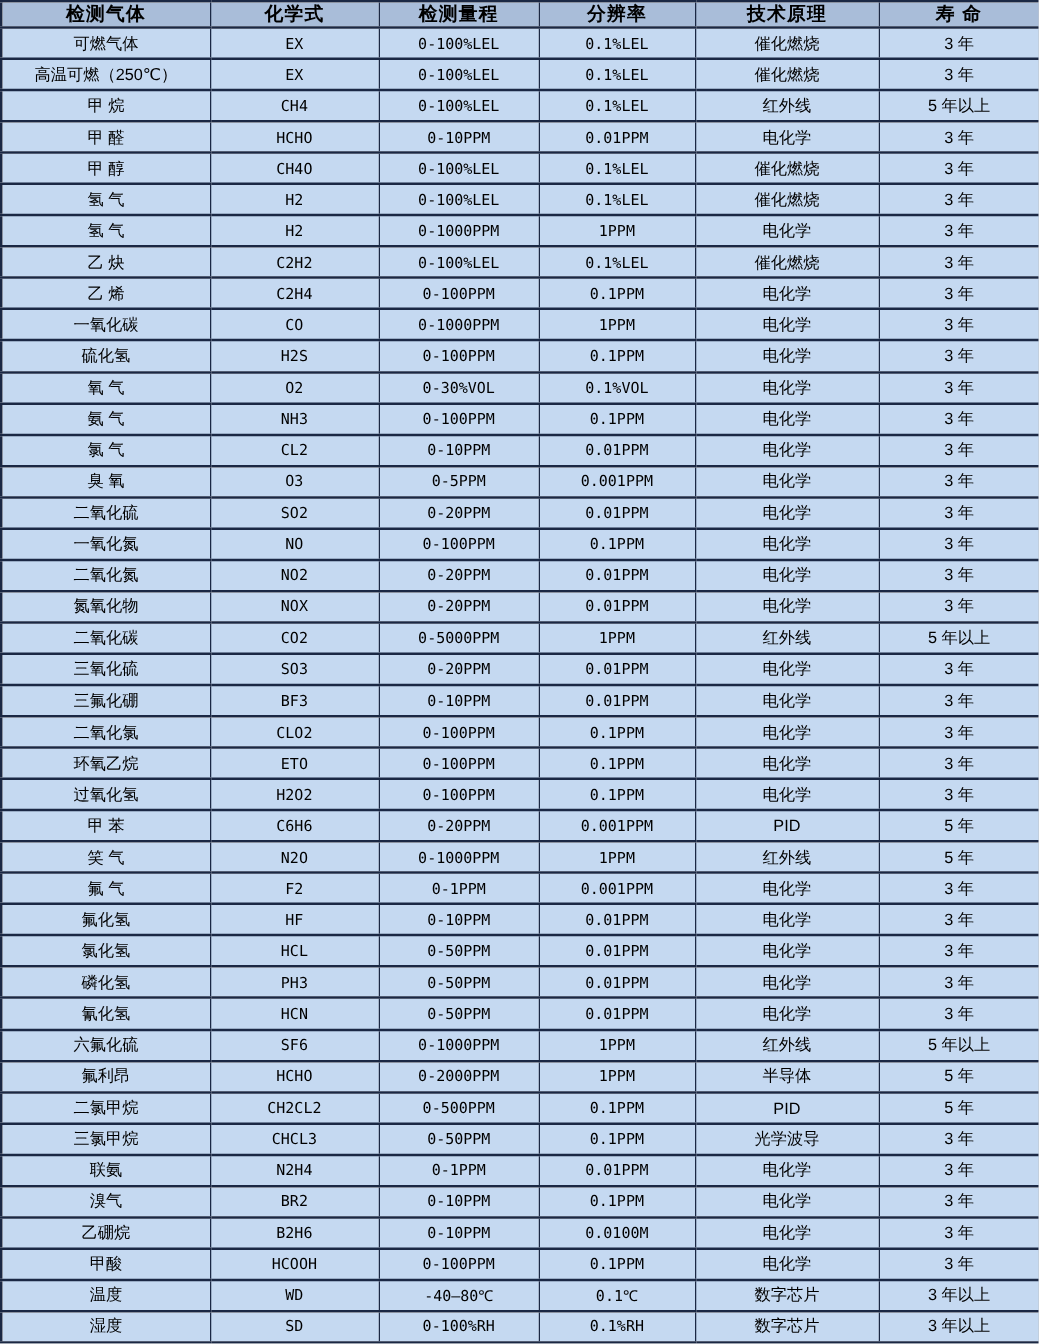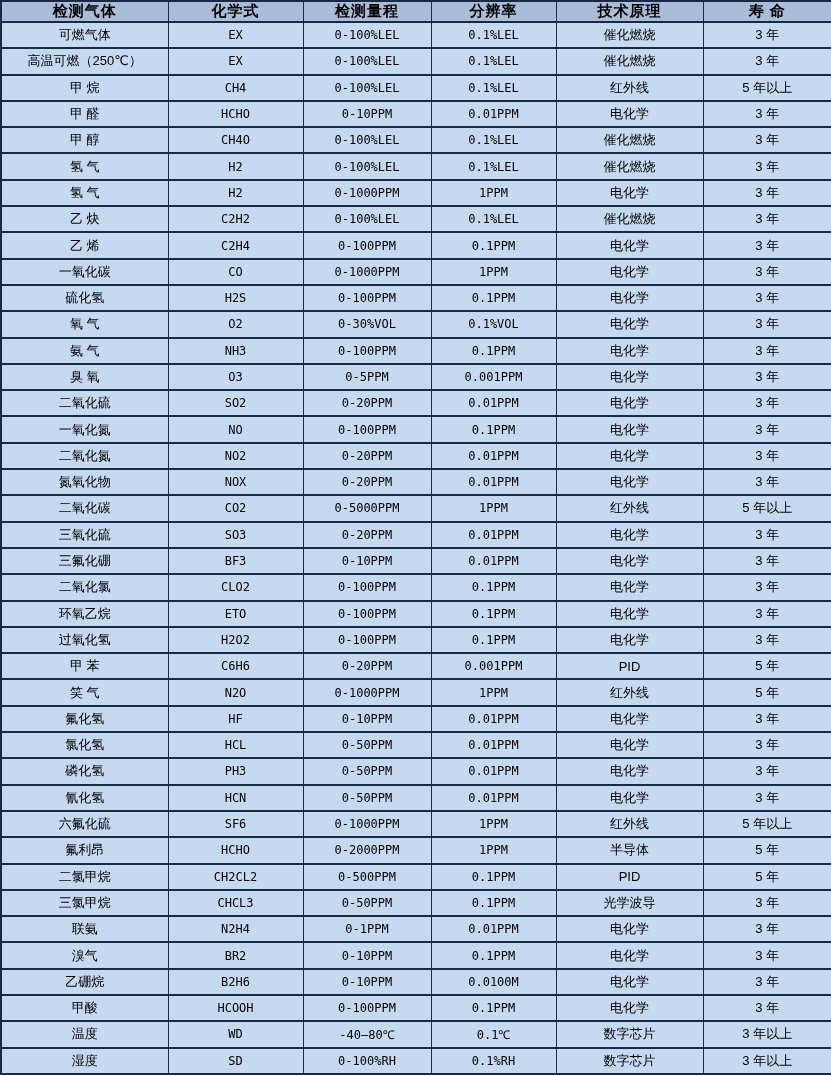--- a/index.html
+++ b/index.html
@@ -174,20 +174,28 @@
         </tr>
         <tr>
           <td>氨 气</td>
           <td class="mono">NH3</td>
           <td class="mono">0-100PPM</td>
           <td class="mono">0.1PPM</td>
           <td>电化学</td>
           <td>3 年</td>
         </tr>
         <tr>
+          <td>氯 气</td>
+          <td class="mono">CL2</td>
+          <td class="mono">0-10PPM</td>
+          <td class="mono">0.01PPM</td>
+          <td>电化学</td>
+          <td>3 年</td>
+        </tr>
+        <tr>
           <td>臭 氧</td>
           <td class="mono">O3</td>
           <td class="mono">0-5PPM</td>
           <td class="mono">0.001PPM</td>
           <td>电化学</td>
           <td>3 年</td>
         </tr>
         <tr>
           <td>二氧化硫</td>
           <td class="mono">SO2</td>
@@ -278,20 +286,28 @@
         </tr>
         <tr>
           <td>笑 气</td>
           <td class="mono">N2O</td>
           <td class="mono">0-1000PPM</td>
           <td class="mono">1PPM</td>
           <td>红外线</td>
           <td>5 年</td>
         </tr>
         <tr>
+          <td>氟 气</td>
+          <td class="mono">F2</td>
+          <td class="mono">0-1PPM</td>
+          <td class="mono">0.001PPM</td>
+          <td>电化学</td>
+          <td>3 年</td>
+        </tr>
+        <tr>
           <td>氟化氢</td>
           <td class="mono">HF</td>
           <td class="mono">0-10PPM</td>
           <td class="mono">0.01PPM</td>
           <td>电化学</td>
           <td>3 年</td>
         </tr>
         <tr>
           <td>氯化氢</td>
           <td class="mono">HCL</td>

